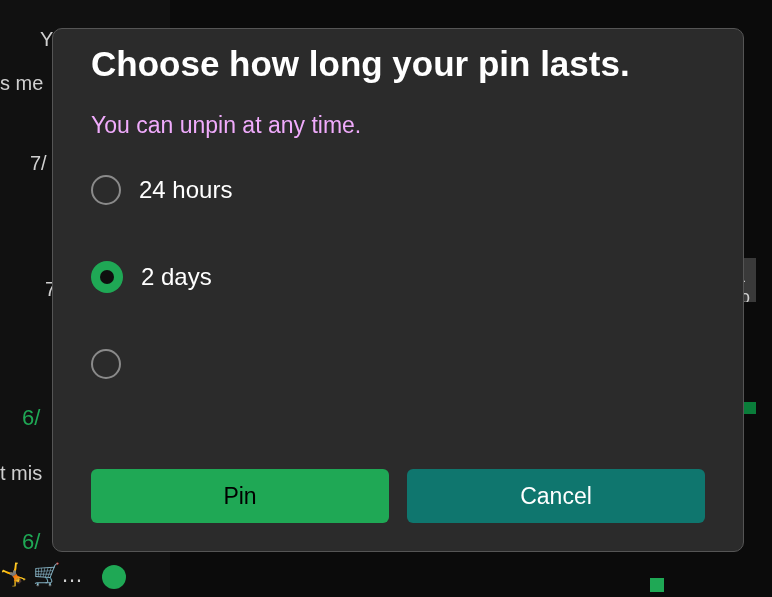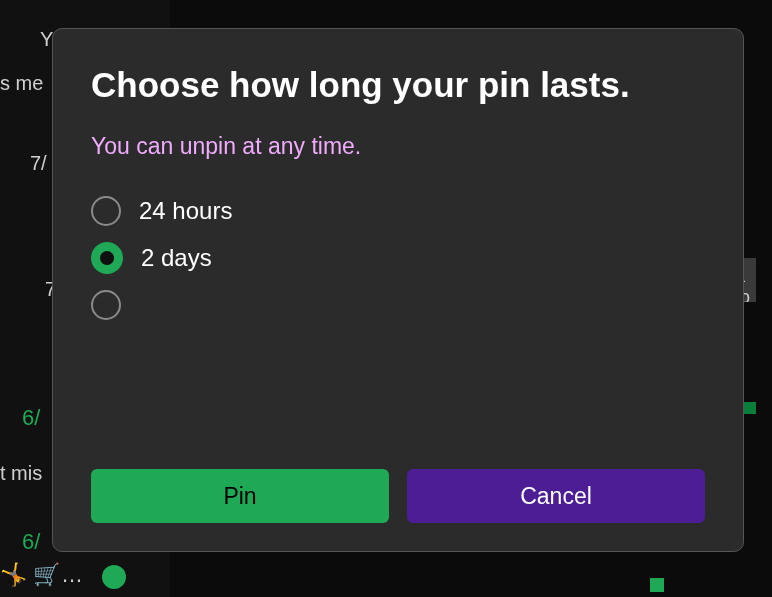--- a/index.html
+++ b/index.html
@@ -78,40 +78,40 @@
     }
     .dialog {
       position: absolute;
       left: 52px;
       top: 28px;
       width: 692px;
       height: 524px;
       background: #2b2b2b;
       border: 1px solid #555;
       border-radius: 10px;
-      padding: 36px 38px 28px 38px;
+      padding: 15px 38px 28px 38px;
       display: flex;
       flex-direction: column;
     }
     .dialog-title {
       color: #fff;
       font-size: 35px;
       font-weight: 700;
       margin-bottom: 28px;
     }
     .dialog-subtitle {
       color: #f0abfc;
       font-size: 23px;
       font-weight: 400;
       margin-bottom: 36px;
     }
     .options {
       display: flex;
       flex-direction: column;
-      gap: 16px;
+      gap: 56px;
     }
     .option {
       display: flex;
       align-items: center;
       gap: 18px;
       cursor: pointer;
     }
     .radio {
       width: 30px;
       height: 30px;
@@ -151,21 +151,21 @@
       font-size: 23px;
       border: none;
       cursor: pointer;
       font-family: inherit;
     }
     .btn-primary {
       background: #1fa855;
       color: #000000;
     }
     .btn-secondary {
-      background: #4c1d95;
+      background: #0f766e;
       color: #fff;
     }
   </style>
 </head>
 <body>
 
 <div class="bg-left">
   <div class="bg-text y">Y</div>
   <div class="bg-text smsg">s me</div>
   <div class="bg-text seven1">7/</div>

